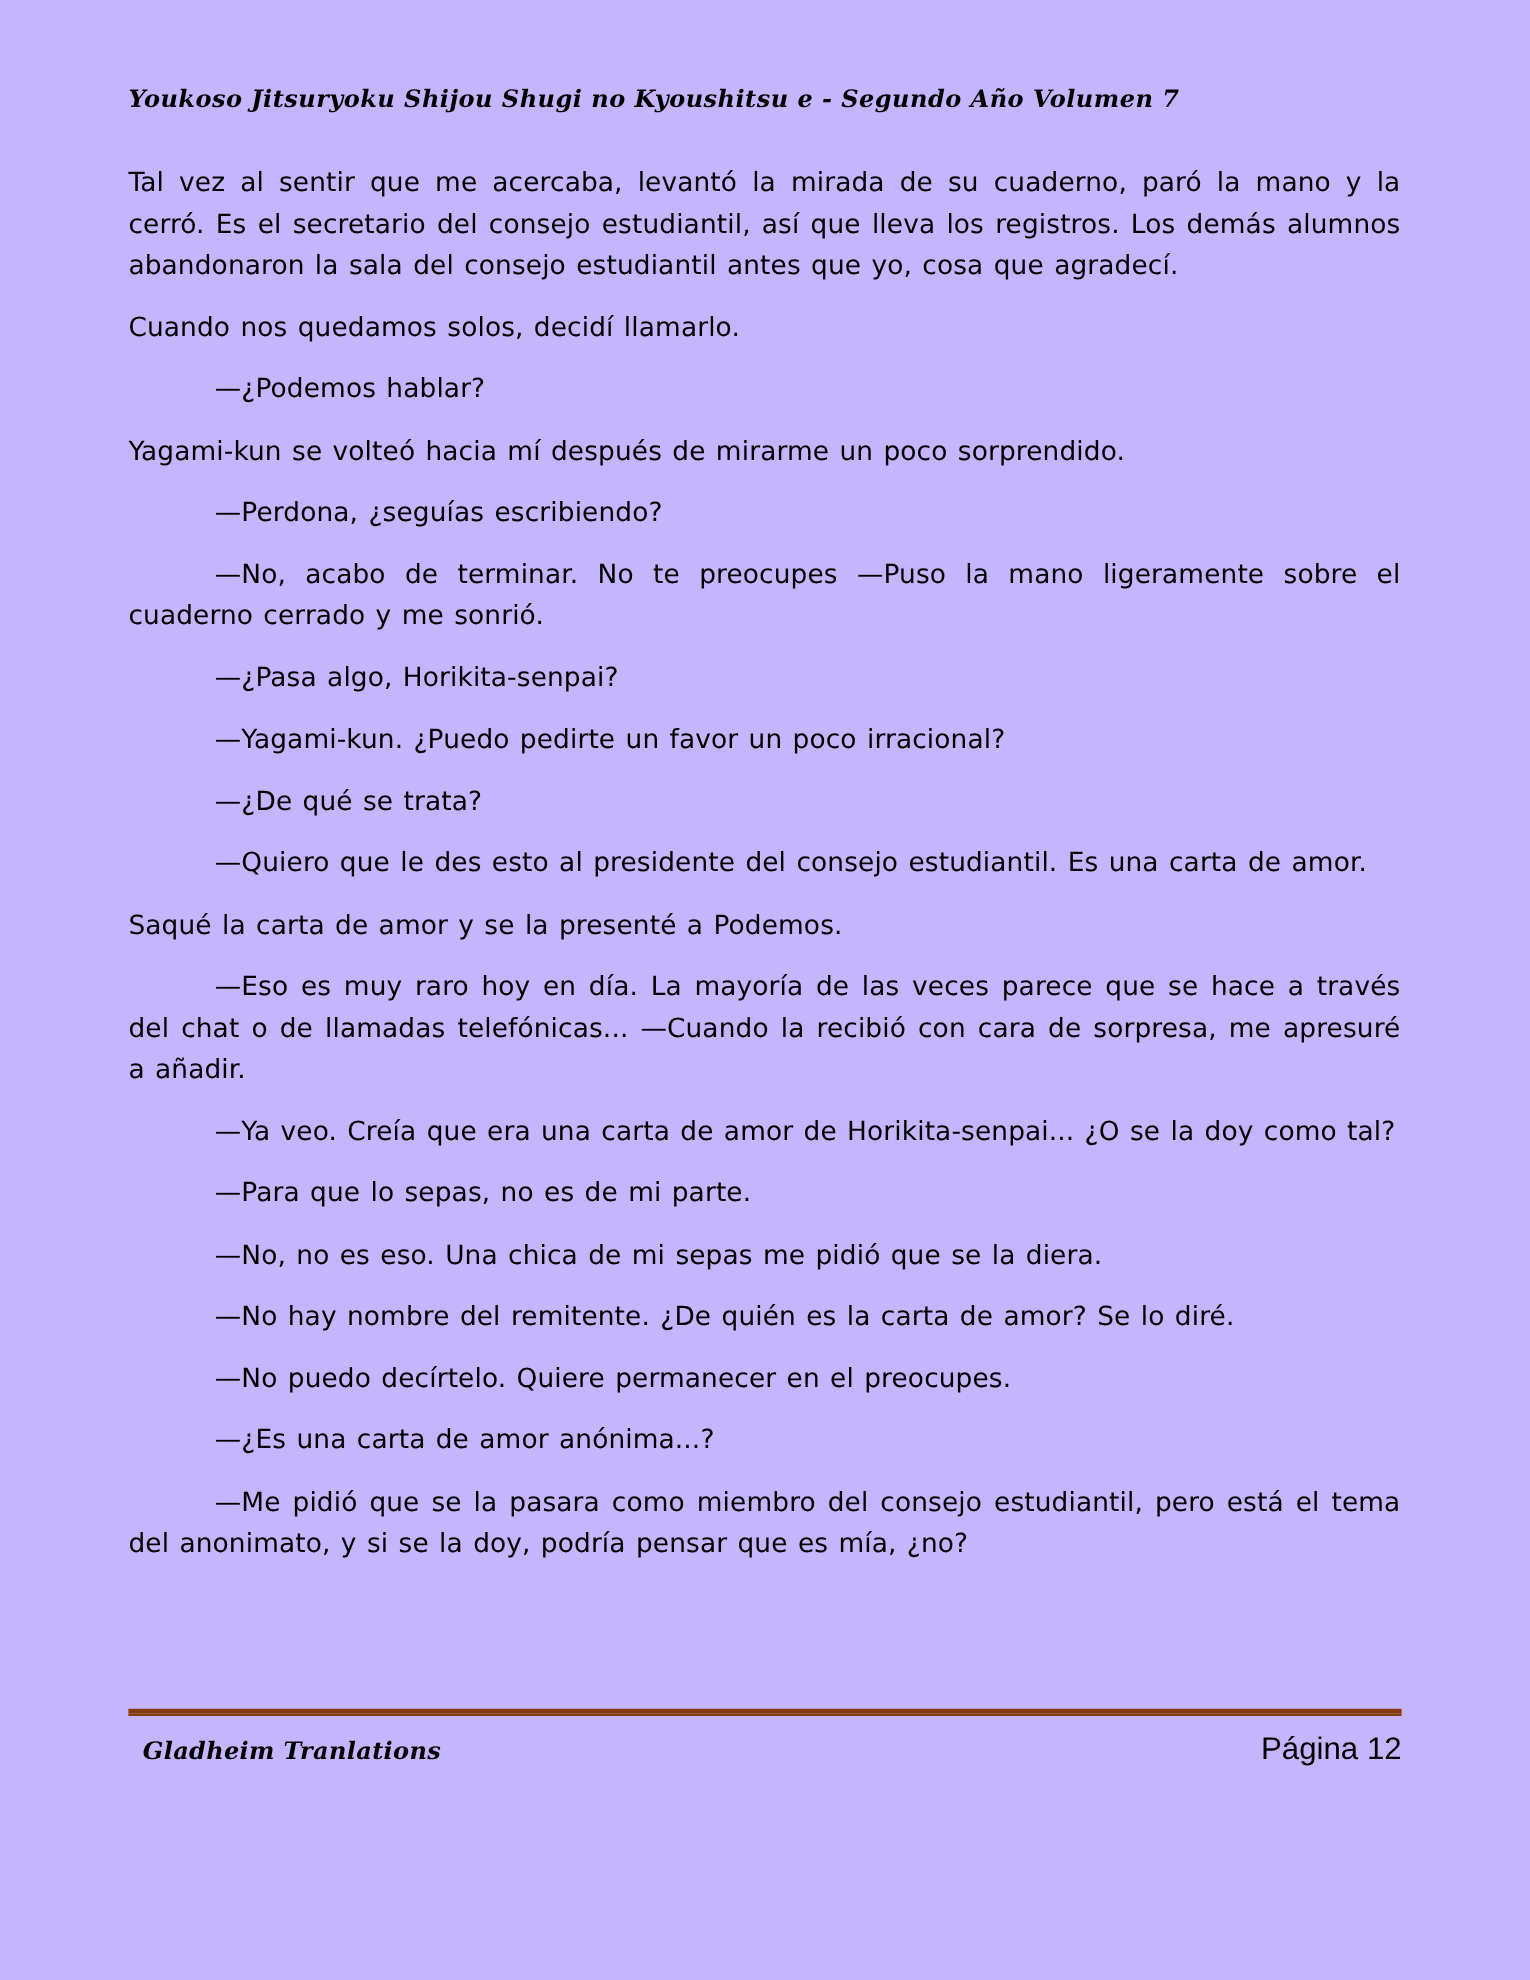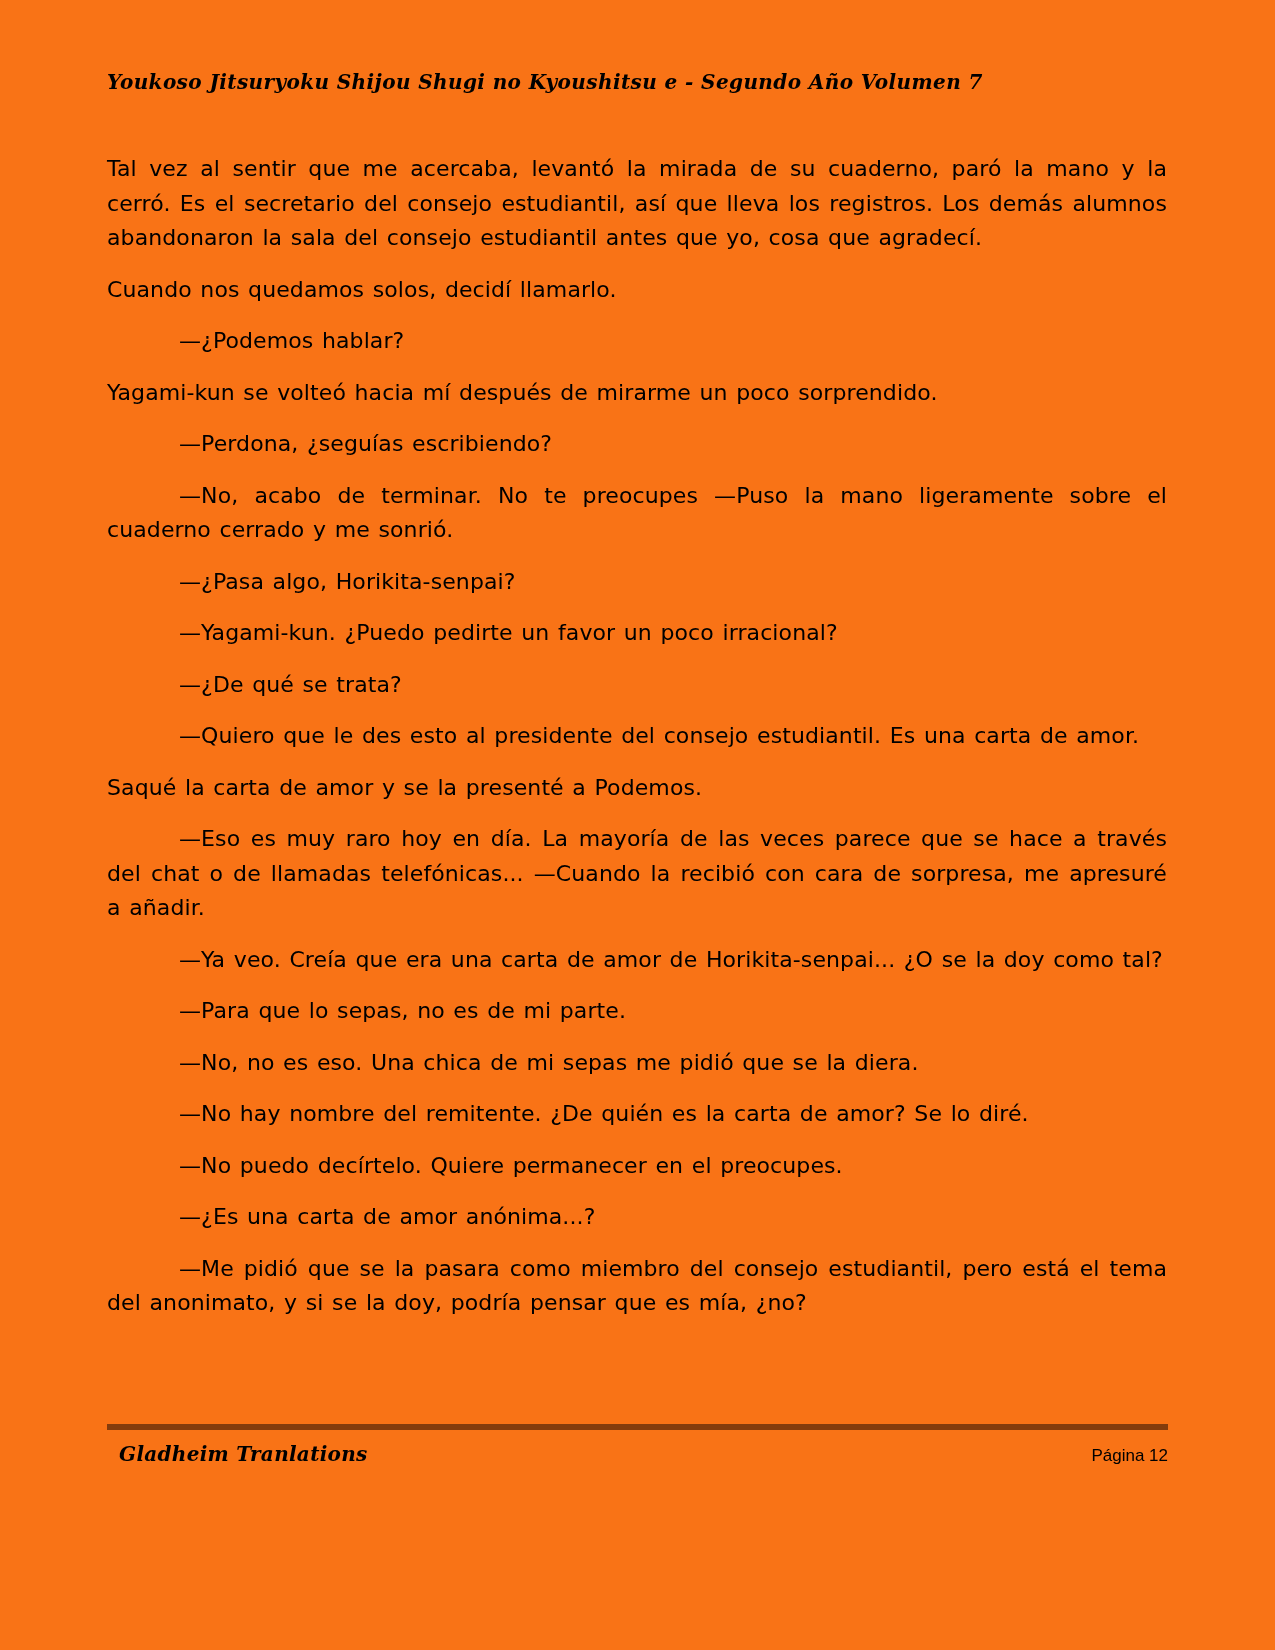--- a/index.html
+++ b/index.html
@@ -9,21 +9,21 @@
     height: 1650px;
     background: #ffffff;
     color: #000000;
     font-family: "DejaVu Sans", sans-serif;
     position: relative;
     overflow: hidden;
   }
   .page {
     position: absolute;
     inset: 0;
-    background: #f97316;
+    background: #c4b5fd;
   }
   .header {
     position: absolute;
     top: 70px;
     left: 107px;
     right: 107px;
   }
   .header-title {
     font-family: "DejaVu Serif", serif;
     font-style: italic;
@@ -31,21 +31,21 @@
     font-size: 20px;
     letter-spacing: 0.4px;
   }
   .content {
     position: absolute;
     top: 136px;
     left: 107px;
     right: 108px;
   }
   .para {
-    margin: 16px 0 17px 0;
+    margin: 0 0 17px 0;
     font-size: 22px;
     line-height: 34.5px;
     text-align: justify;
     word-spacing: 1.5px;
     letter-spacing: 0.1px;
   }
   .para.indent {
     text-indent: 72px;
   }
   .footer-rule {
@@ -69,21 +69,21 @@
   .footer-left {
     font-family: "DejaVu Serif", serif;
     font-style: italic;
     font-weight: bold;
     font-size: 20px;
     letter-spacing: 0.3px;
     margin-left: 12px;
   }
   .footer-right {
     font-family: "Liberation Sans", sans-serif;
-    font-size: 17px;
+    font-size: 26px;
   }
 </style>
 </head>
 <body>
 
 <div class="page">
 
   <div class="header">
     <span class="header-title">Youkoso Jitsuryoku Shijou Shugi no Kyoushitsu e - Segundo Año Volumen 7</span>
   </div>

